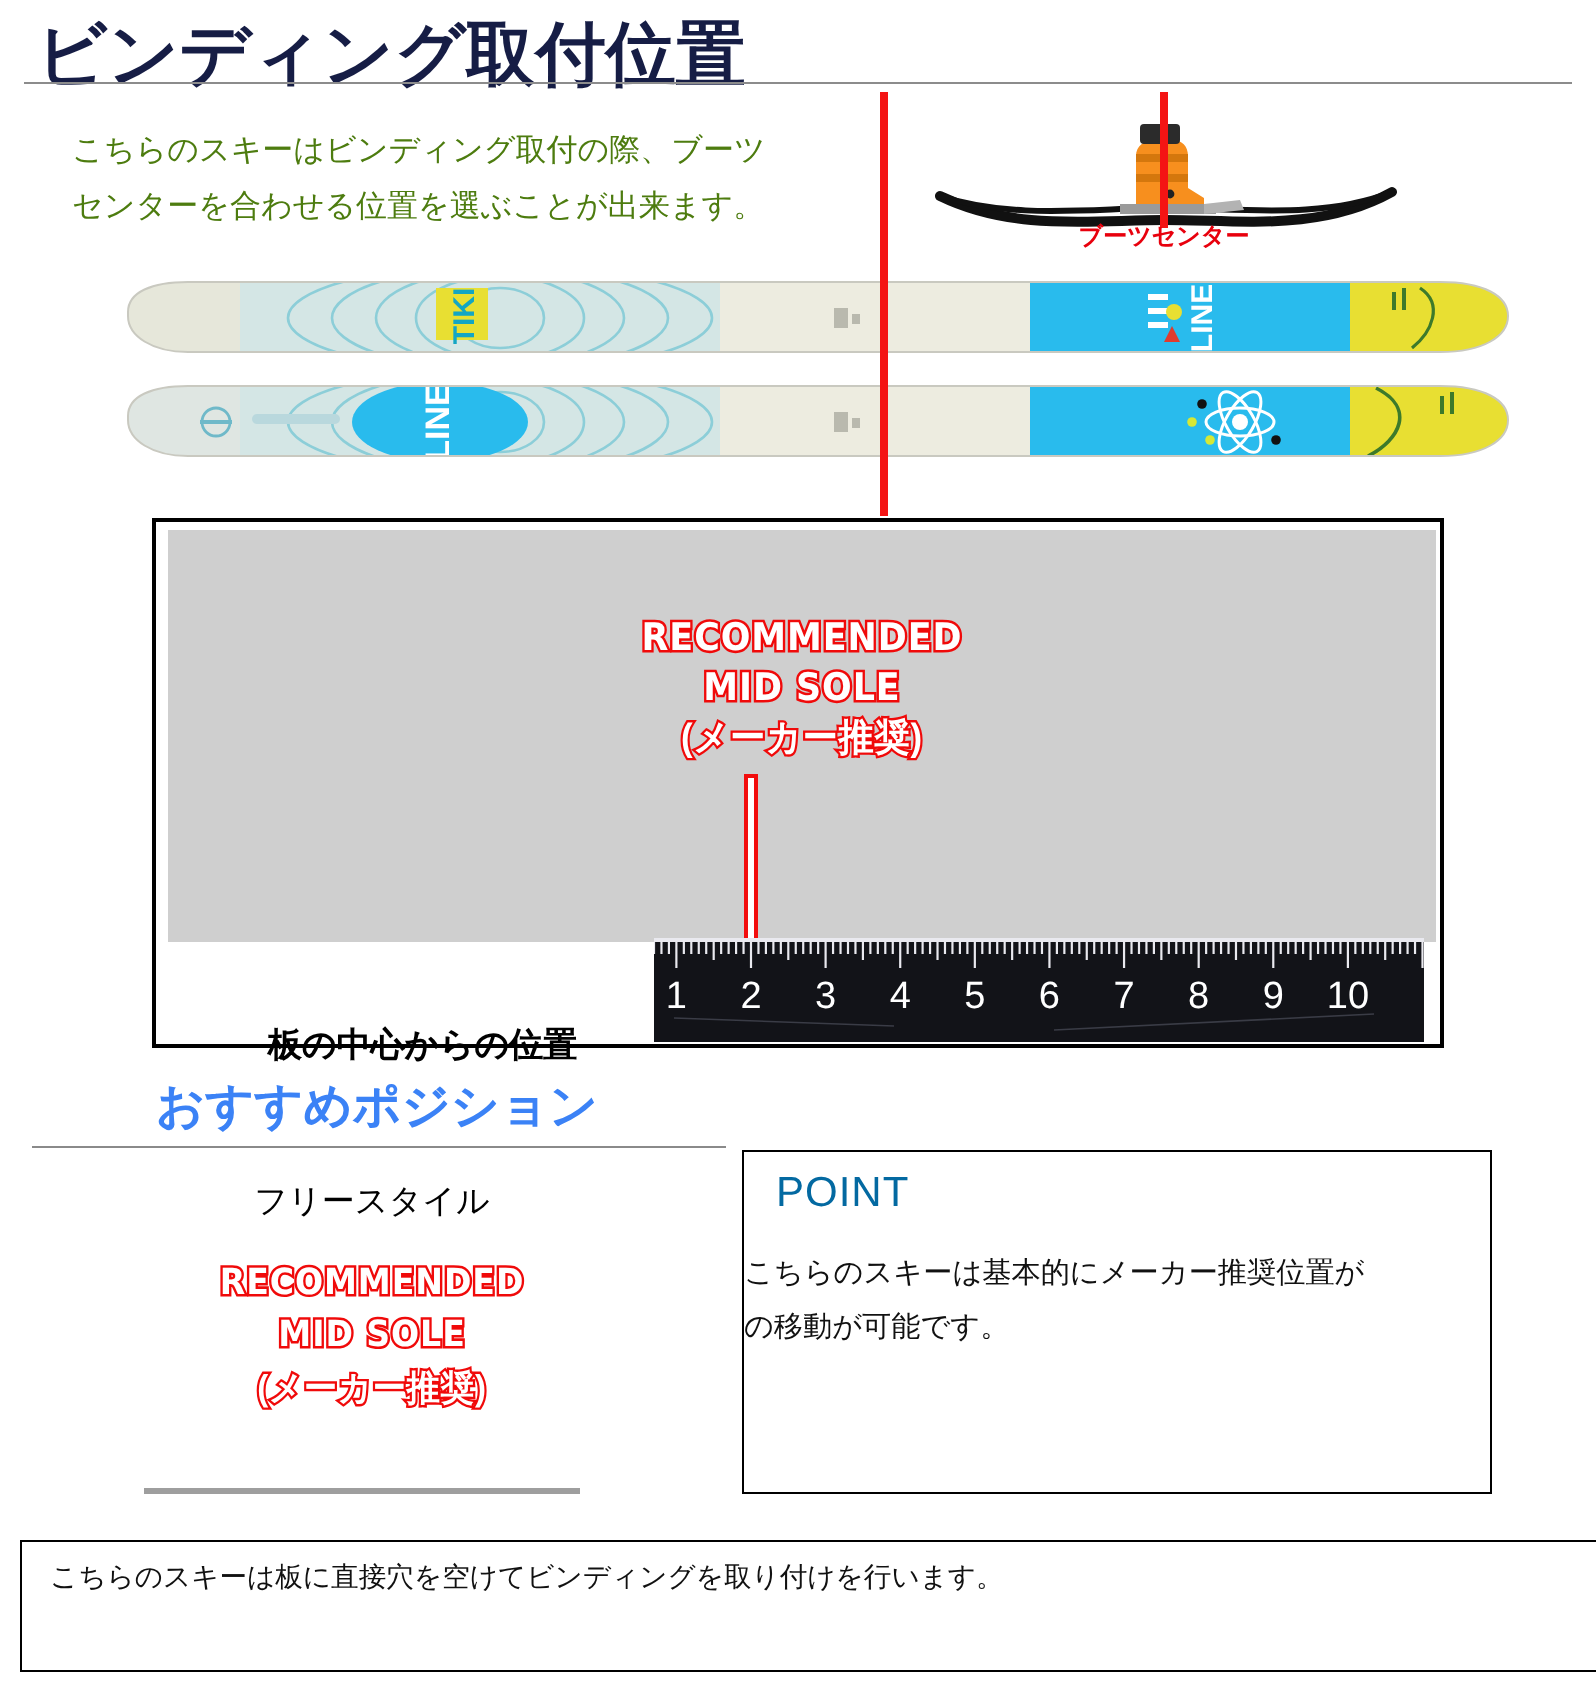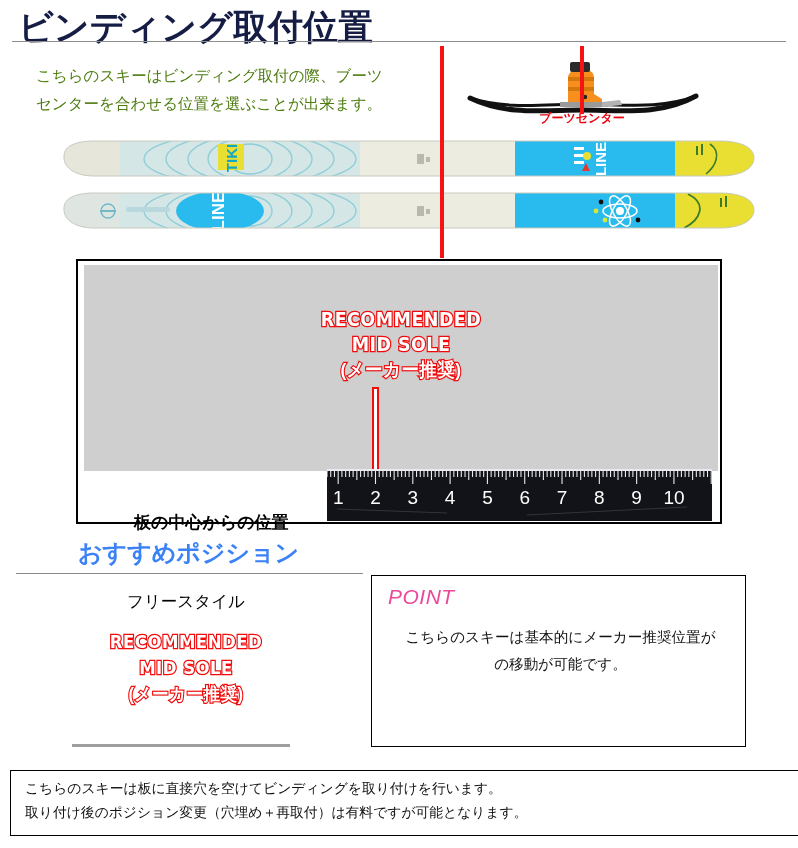--- a/index.html
+++ b/index.html
@@ -134,25 +134,25 @@
   
   .point-box{
     position:absolute;left:371px;top:575px;
     width:375px;height:172px;
     border:1px solid #000;
     background:#fff;
     box-sizing:border-box;
   }
   .point-title{
     position:absolute;left:16px;top:9px;
-    font-size:21px;color:#ec4899;letter-spacing:0.5px;font-style:italic;
+    font-size:21px;color:#0369a1;letter-spacing:0.5px;
   }
   .point-body{
-    position:absolute;left:16px;top:48px;width:345px;
-    font-size:14.6px;line-height:27px;color:#111;text-align:center;
+    position:absolute;left:0;top:48px;width:345px;
+    font-size:14.6px;line-height:27px;color:#111;
   }
 
   
   .footer{
     position:absolute;left:10px;top:770px;
     width:794px;height:66px;
     border:1px solid #000;
     background:#fff;
     box-sizing:border-box;
   }
@@ -449,17 +449,16 @@
     <div class="point-title">POINT</div>
     <div class="point-body">
       <div>こちらのスキーは基本的にメーカー推奨位置が</div>
       <div>の移動が可能です。</div>
     </div>
   </div>
 
   <div class="footer">
     <div class="footer-body">
       <div>こちらのスキーは板に直接穴を空けてビンディングを取り付けを行います。</div>
-      <div>取り付け後のポジション変更（穴埋め＋再取付）は有料ですが可能となります。</div>
     </div>
   </div>
 
 </div>
 
 </body></html>

